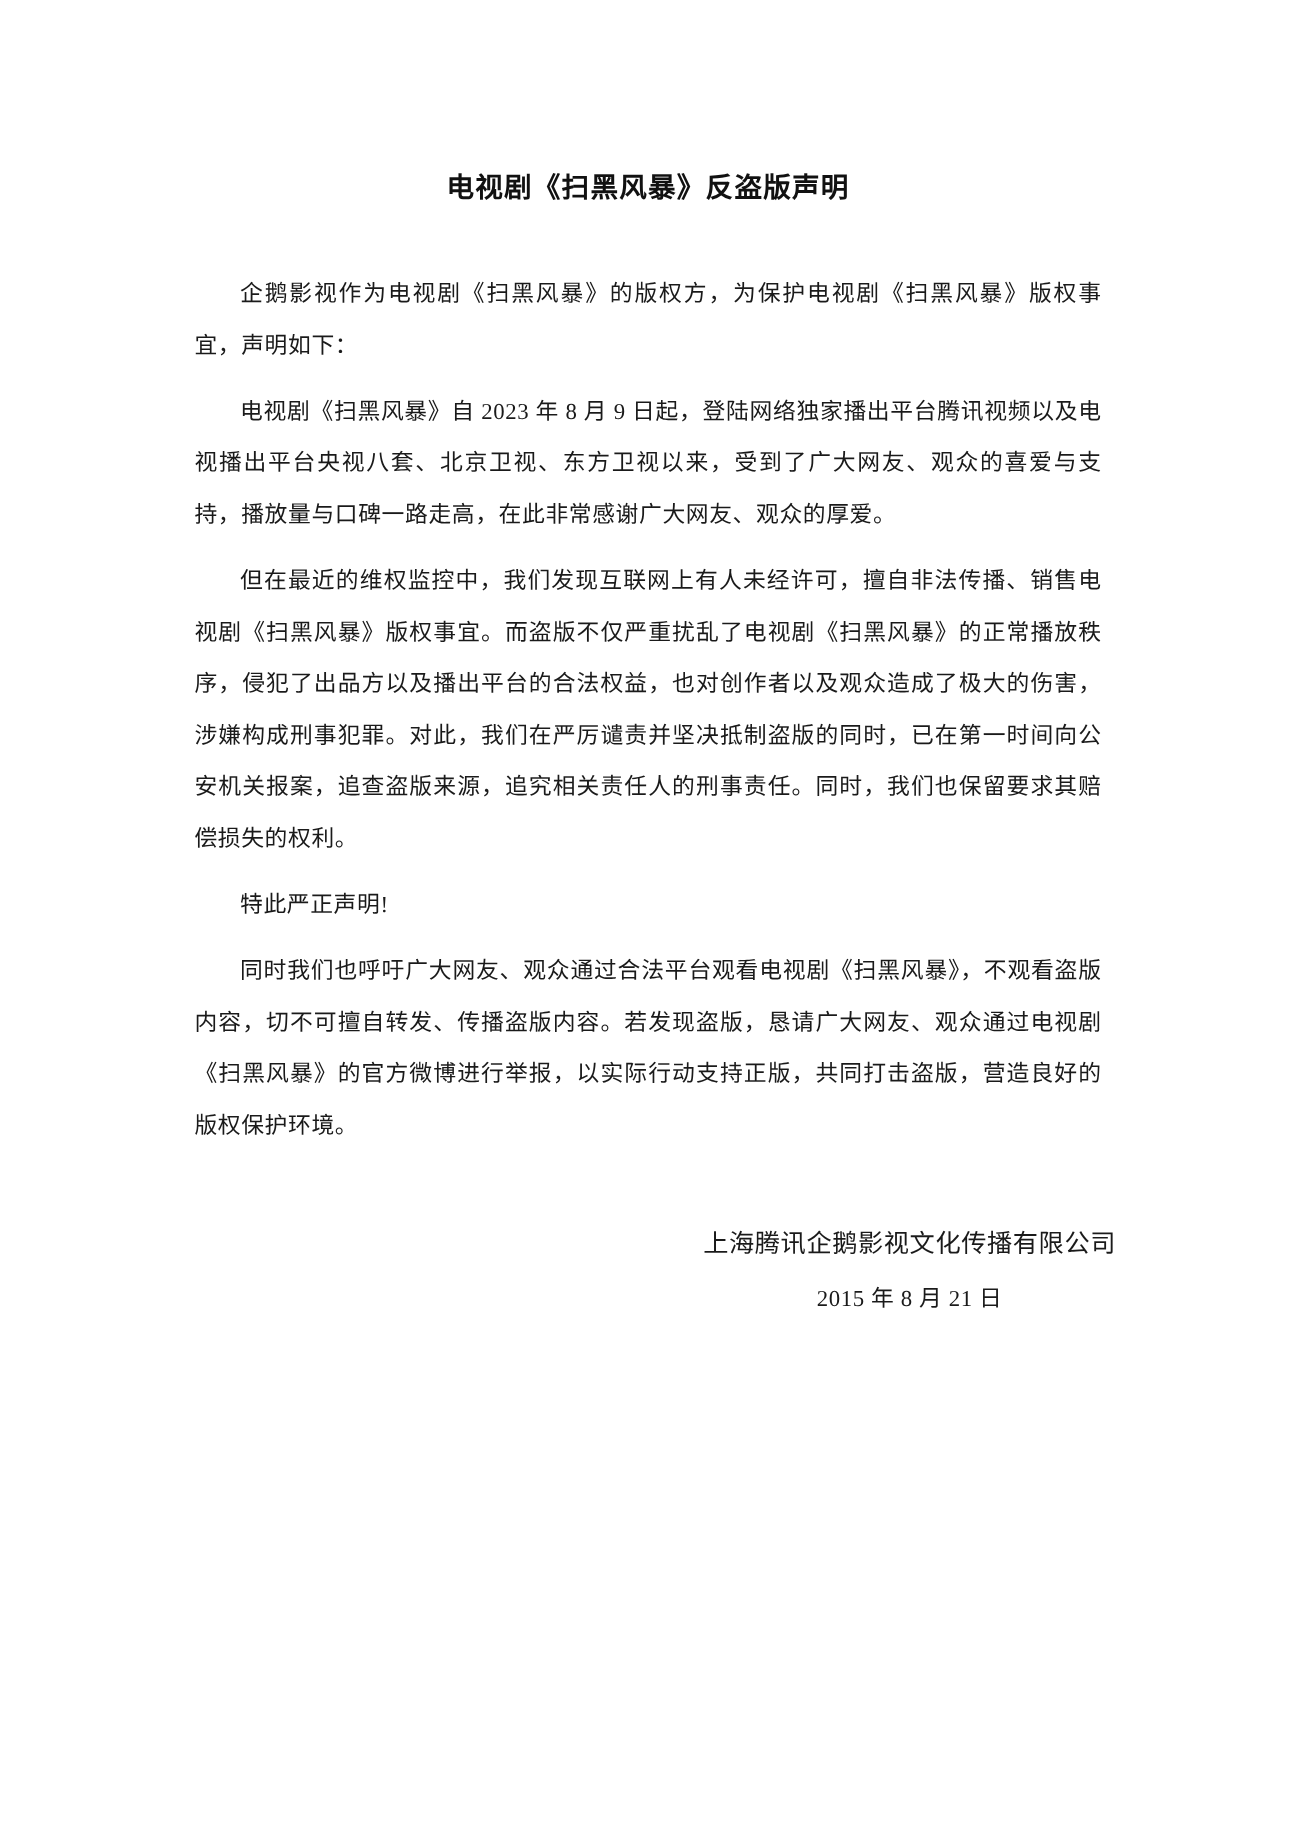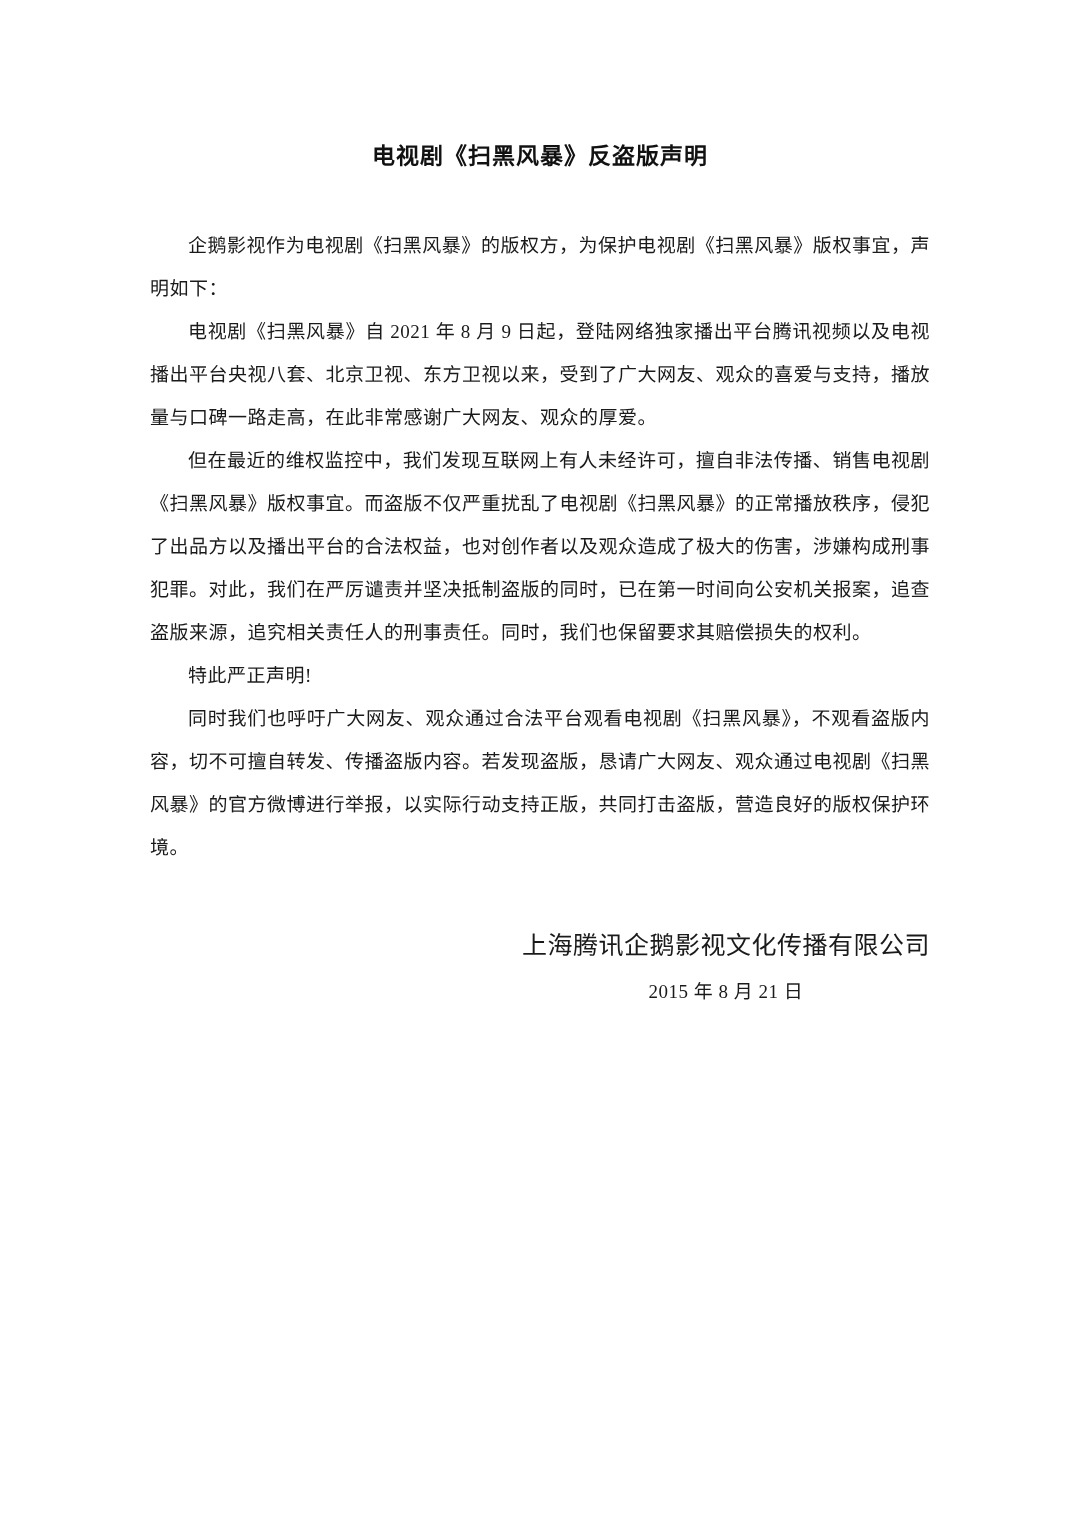--- a/index.html
+++ b/index.html
@@ -22,58 +22,58 @@
     margin: 0 0 52px 0;
     text-align: center;
     font-family: "Liberation Sans", "DejaVu Sans", sans-serif;
     font-size: 23px;
     font-weight: 700;
     letter-spacing: 1px;
     line-height: 32px;
     color: #111111;
   }
   .body-par {
-    margin: 0;
+    margin: 12px;
     font-size: 19px;
     line-height: 43px;
     text-align: justify;
     text-justify: inter-ideograph;
     text-indent: 2em;
     letter-spacing: 0.5px;
     word-break: break-all;
   }
   .signature {
     margin-top: 55px;
     display: flex;
     flex-direction: column;
     align-items: flex-end;
   }
   .signature-inner {
     text-align: center;
   }
   .signature-company {
-    font-size: 25px;
+    font-size: 21px;
     line-height: 43px;
     letter-spacing: 0.5px;
   }
   .signature-date {
     font-size: 19px;
     line-height: 50px;
     letter-spacing: 0.5px;
   }
 </style>
 </head>
 <body>
 
 <div class="page">
   <h1 class="doc-title">电视剧《扫黑风暴》反盗版声明</h1>
 
   <p class="body-par">企鹅影视作为电视剧《扫黑风暴》的版权方，为保护电视剧《扫黑风暴》版权事宜，声明如下：</p>
 
-  <p class="body-par">电视剧《扫黑风暴》自 2021 年 8 月 9 日起，登陆网络独家播出平台腾讯视频以及电视播出平台央视八套、北京卫视、东方卫视以来，受到了广大网友、观众的喜爱与支持，播放量与口碑一路走高，在此非常感谢广大网友、观众的厚爱。</p>
+  <p class="body-par">电视剧《扫黑风暴》自 2023 年 8 月 9 日起，登陆网络独家播出平台腾讯视频以及电视播出平台央视八套、北京卫视、东方卫视以来，受到了广大网友、观众的喜爱与支持，播放量与口碑一路走高，在此非常感谢广大网友、观众的厚爱。</p>
 
   <p class="body-par">但在最近的维权监控中，我们发现互联网上有人未经许可，擅自非法传播、销售电视剧《扫黑风暴》版权事宜。而盗版不仅严重扰乱了电视剧《扫黑风暴》的正常播放秩序，侵犯了出品方以及播出平台的合法权益，也对创作者以及观众造成了极大的伤害，涉嫌构成刑事犯罪。对此，我们在严厉谴责并坚决抵制盗版的同时，已在第一时间向公安机关报案，追查盗版来源，追究相关责任人的刑事责任。同时，我们也保留要求其赔偿损失的权利。</p>
 
   <p class="body-par">特此严正声明!</p>
 
   <p class="body-par">同时我们也呼吁广大网友、观众通过合法平台观看电视剧《扫黑风暴》，不观看盗版内容，切不可擅自转发、传播盗版内容。若发现盗版，恳请广大网友、观众通过电视剧《扫黑风暴》的官方微博进行举报，以实际行动支持正版，共同打击盗版，营造良好的版权保护环境。</p>
 
   <div class="signature">
     <div class="signature-inner">
       <div class="signature-company">上海腾讯企鹅影视文化传播有限公司</div>

